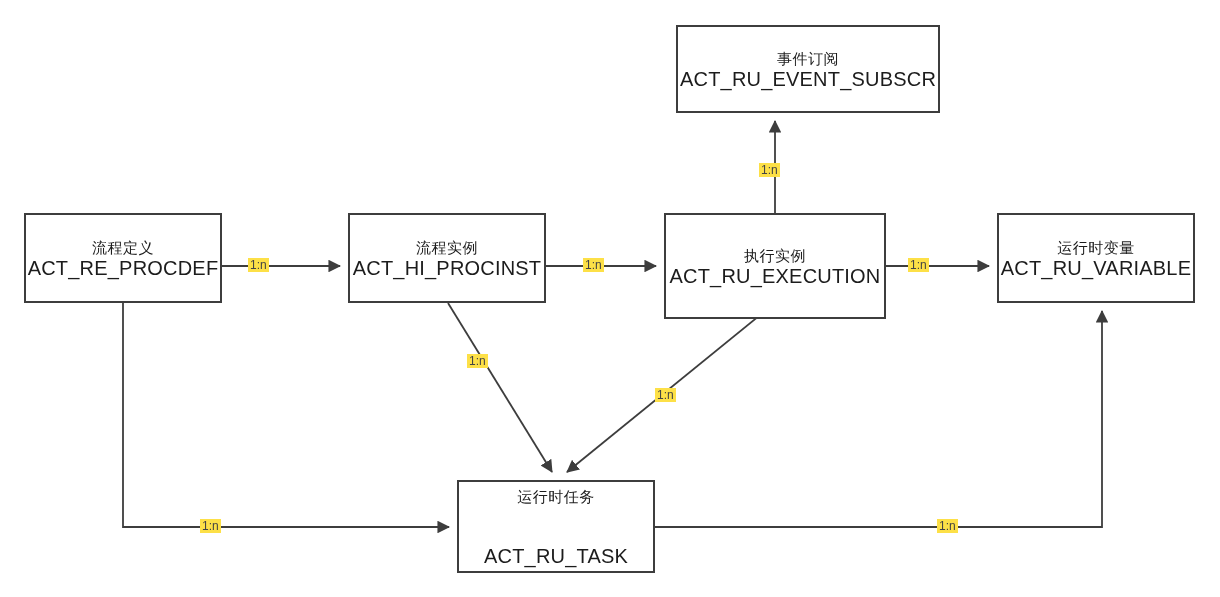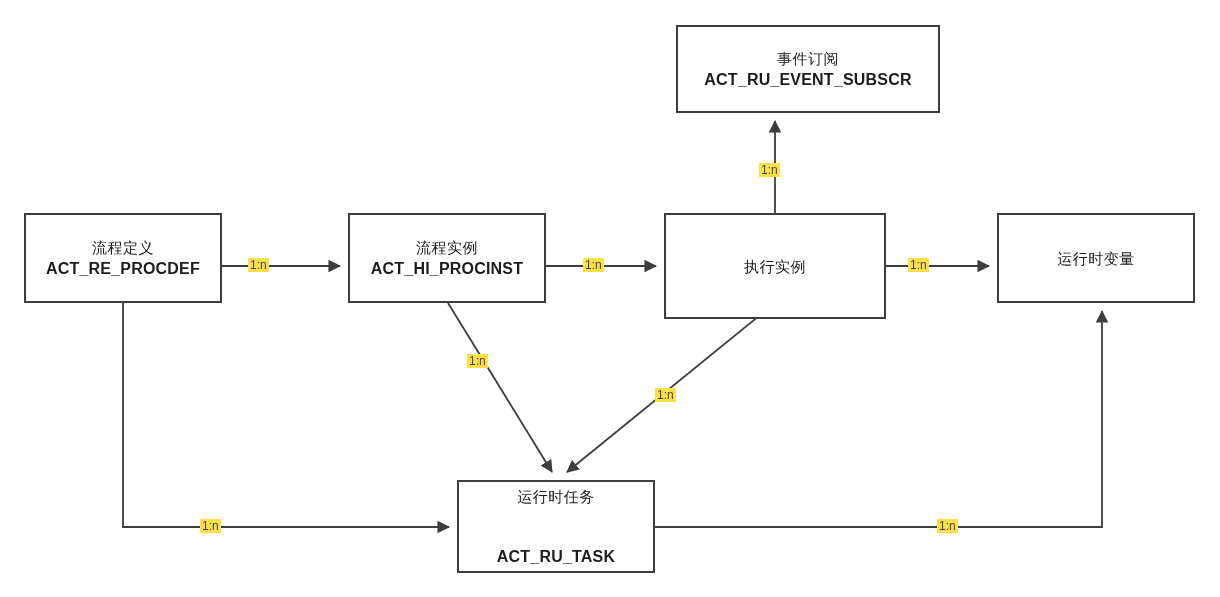--- a/index.html
+++ b/index.html
@@ -36,23 +36,23 @@
     color: #1c1c1c;
     z-index: 2;
   }
   .node .cn {
     font-size: 15px;
     line-height: 21px;
     letter-spacing: 0.5px;
     white-space: nowrap;
   }
   .node .en {
-    font-size: 16px;
+    font-size: 20px;
     line-height: 21px;
-    font-weight: bold;
+    font-weight: normal;
     letter-spacing: 0.2px;
     white-space: nowrap;
   }
   .edge-label {
     position: absolute;
     font-size: 12px;
     color: #444444;
     background: #fde047;
     padding: 0 2px;
     line-height: 14px;
@@ -109,24 +109,26 @@
     <div class="en">ACT_RE_PROCDEF</div>
   </div>
 
   <div class="node" style="left:348px; top:213px; width:198px; height:90px;">
     <div class="cn">流程实例</div>
     <div class="en">ACT_HI_PROCINST</div>
   </div>
 
   <div class="node" style="left:664px; top:213px; width:222px; height:106px;">
     <div class="cn">执行实例</div>
+    <div class="en">ACT_RU_EXECUTION</div>
   </div>
 
   <div class="node" style="left:997px; top:213px; width:198px; height:90px;">
     <div class="cn">运行时变量</div>
+    <div class="en">ACT_RU_VARIABLE</div>
   </div>
 
   <div class="node" style="left:457px; top:480px; width:198px; height:93px;gap:39px;">
     <div class="cn">运行时任务</div>
     <div class="en">ACT_RU_TASK</div>
   </div>
 
   <div class="edge-label" style="left:248px; top:258px;">1:n</div>
 
   <div class="edge-label" style="left:583px; top:258px;">1:n</div>

